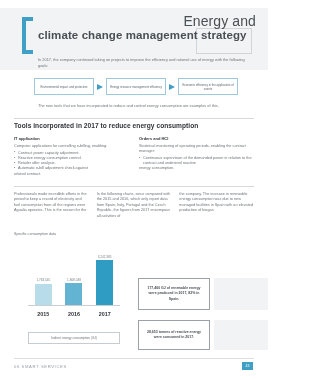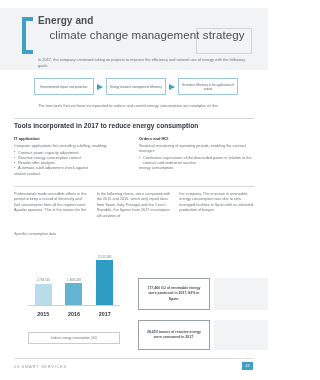--- a/index.html
+++ b/index.html
@@ -22,26 +22,26 @@
     width: 11px; height: 37px;
     border-left: 4px solid #3f9fc4;
     border-top: 4px solid #3f9fc4;
     border-bottom: 4px solid #3f9fc4;
   }
   .title-wrap {
     position: absolute; left: 38px; top: 14px;
     width: 218px;
   }
   .title-line1 {
-    font-size: 10px; color: #4a4f54; font-weight: 700;
-    letter-spacing: .1px; line-height: 14px;
+    font-size: 14px; color: #4a4f54; font-weight: 400;
+    letter-spacing: .1px; line-height: 14px; text-align: right;
   }
   .title-line2 {
-    font-size: 11.5px; color: #4a4f54; font-weight: 400;
-    letter-spacing: .1px; line-height: 15px; text-align: center;
+    font-size: 11.5px; color: #4a4f54; font-weight: 700;
+    letter-spacing: .1px; line-height: 15px;
   }
   .title-box {
     position: absolute; left: 196px; top: 28px;
     width: 56px; height: 26px;
     border: 1px solid #cfd5d9;
   }
 
   .intro {
     position: absolute; left: 38px; top: 57px; width: 210px;
     font-size: 3.9px; color: #6e7478; line-height: 5.6px;

